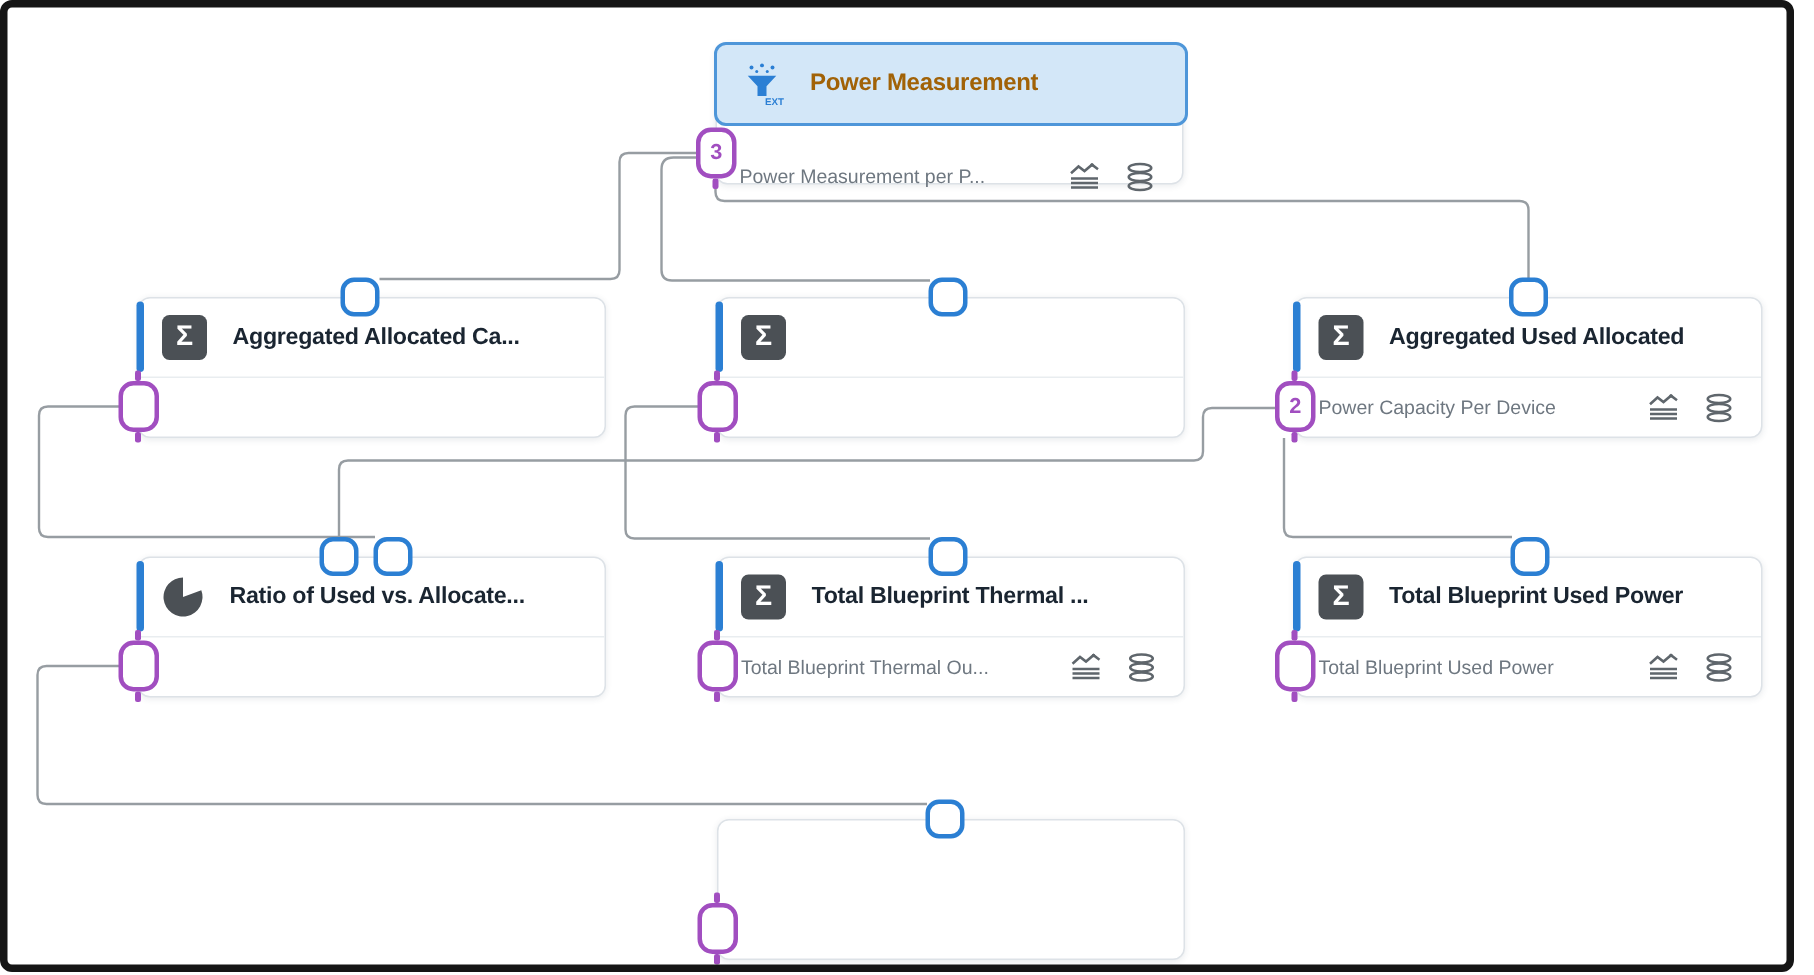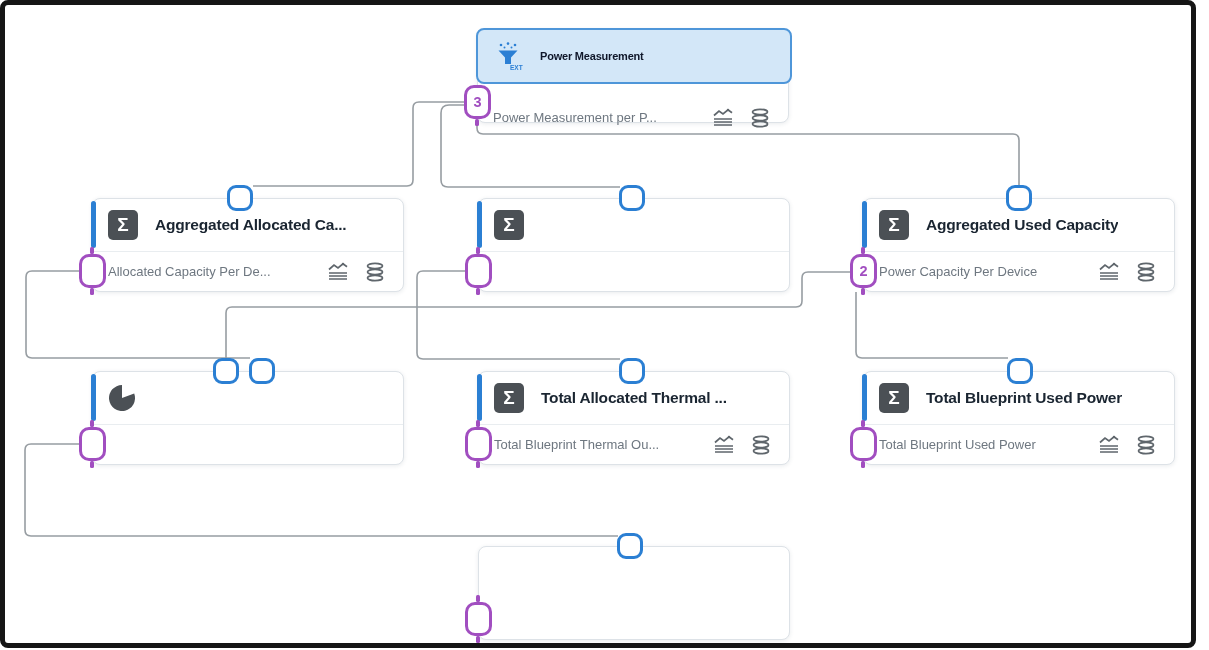--- a/index.html
+++ b/index.html
@@ -40,21 +40,21 @@
   .sub .ricon{flex:0 0 auto;display:flex;align-items:center}
   .accent{
     position:absolute;left:-2px;top:2px;width:5px;height:47px;
     border-radius:3px;background:#2b7fd3;
   }
   .node.sel .hdr{
     position:absolute;left:-2px;top:-2px;width:316px;height:56px;
     background:#d3e7f8;border:2px solid #4e96d9;border-radius:8px;
   }
   .node.sel .sub{margin-top:68px}
-  .node.sel .title{color:#0f172a;font-size:11px}
+  .node.sel .title{color:#a16207;font-size:16px}
 
   .sq-icon{
     width:30px;height:30px;background:#4b5055;border-radius:5px;color:#fff;
     font-weight:bold;font-size:19px;display:flex;align-items:center;
     justify-content:center;flex:0 0 auto;
   }
   .hicon{flex:0 0 auto;display:flex;align-items:center}
 
   .inport{
     position:absolute;width:26px;height:26px;border:3.5px solid #2b7fd3;
@@ -118,49 +118,32 @@
             </svg>
           </span>
         </div>
       </div>
       <div class="node" style="left: 92px; top: 198px;">
         <div class="hdr">
           <span class="accent"></span>
           <span class="sq-icon">Σ</span>
           <span class="title">Aggregated Allocated Ca...</span>
         </div>
-        <div class="sub">
-          <span class="subtext">Allocated Capacity Per De...</span>
-          <span class="ricon">
-            <svg width="22" height="19" viewBox="0 0 22 19" fill="none" stroke="#5f666c" stroke-width="1.7">
-              <path d="M2 7.5 L7 3 L11 6 L16 1.8 L20 4.8"></path>
-              <circle cx="16" cy="2" r="1.2" fill="#5f666c" stroke="none"></circle>
-              <path d="M2 11 H20 M2 14 H20 M2 17 H20"></path>
-            </svg>
-          </span>
-          <span class="ricon">
-            <svg width="20" height="20" viewBox="0 0 20 20" fill="none" stroke="#5f666c" stroke-width="1.7">
-              <ellipse cx="10" cy="4" rx="7.5" ry="2.7"></ellipse>
-              <ellipse cx="10" cy="10" rx="7.5" ry="2.7"></ellipse>
-              <ellipse cx="10" cy="16" rx="7.5" ry="2.7"></ellipse>
-            </svg>
-          </span>
-        </div>
       </div>
       <div class="node" style="left: 478px; top: 198px;">
         <div class="hdr">
           <span class="accent"></span>
           <span class="sq-icon">Σ</span>
         </div>
       </div>
       <div class="node" style="left: 863px; top: 198px;">
         <div class="hdr">
           <span class="accent"></span>
           <span class="sq-icon">Σ</span>
-          <span class="title">Aggregated Used Capacity</span>
+          <span class="title">Aggregated Used Allocated</span>
         </div>
         <div class="sub">
           <span class="subtext">Power Capacity Per Device</span>
           <span class="ricon">
             <svg width="22" height="19" viewBox="0 0 22 19" fill="none" stroke="#5f666c" stroke-width="1.7">
               <path d="M2 7.5 L7 3 L11 6 L16 1.8 L20 4.8"></path>
               <circle cx="16" cy="2" r="1.2" fill="#5f666c" stroke="none"></circle>
               <path d="M2 11 H20 M2 14 H20 M2 17 H20"></path>
             </svg>
           </span>
@@ -174,27 +157,28 @@
         </div>
       </div>
       <div class="node" style="left: 92px; top: 371px;">
         <div class="hdr">
           <span class="accent"></span>
           <span class="hicon">
             <svg width="28" height="28" viewBox="0 0 28 28">
               <path d="M14 14 L14 1 A13 13 0 1 0 26.2 9.5 Z" fill="#4b5055"></path>
             </svg>
           </span>
+          <span class="title">Ratio of Used vs. Allocate...</span>
         </div>
       </div>
       <div class="node" style="left: 478px; top: 371px;">
         <div class="hdr">
           <span class="accent"></span>
           <span class="sq-icon">Σ</span>
-          <span class="title">Total Allocated Thermal ...</span>
+          <span class="title">Total Blueprint Thermal ...</span>
         </div>
         <div class="sub">
           <span class="subtext">Total Blueprint Thermal Ou...</span>
           <span class="ricon">
             <svg width="22" height="19" viewBox="0 0 22 19" fill="none" stroke="#5f666c" stroke-width="1.7">
               <path d="M2 7.5 L7 3 L11 6 L16 1.8 L20 4.8"></path>
               <circle cx="16" cy="2" r="1.2" fill="#5f666c" stroke="none"></circle>
               <path d="M2 11 H20 M2 14 H20 M2 17 H20"></path>
             </svg>
           </span>

